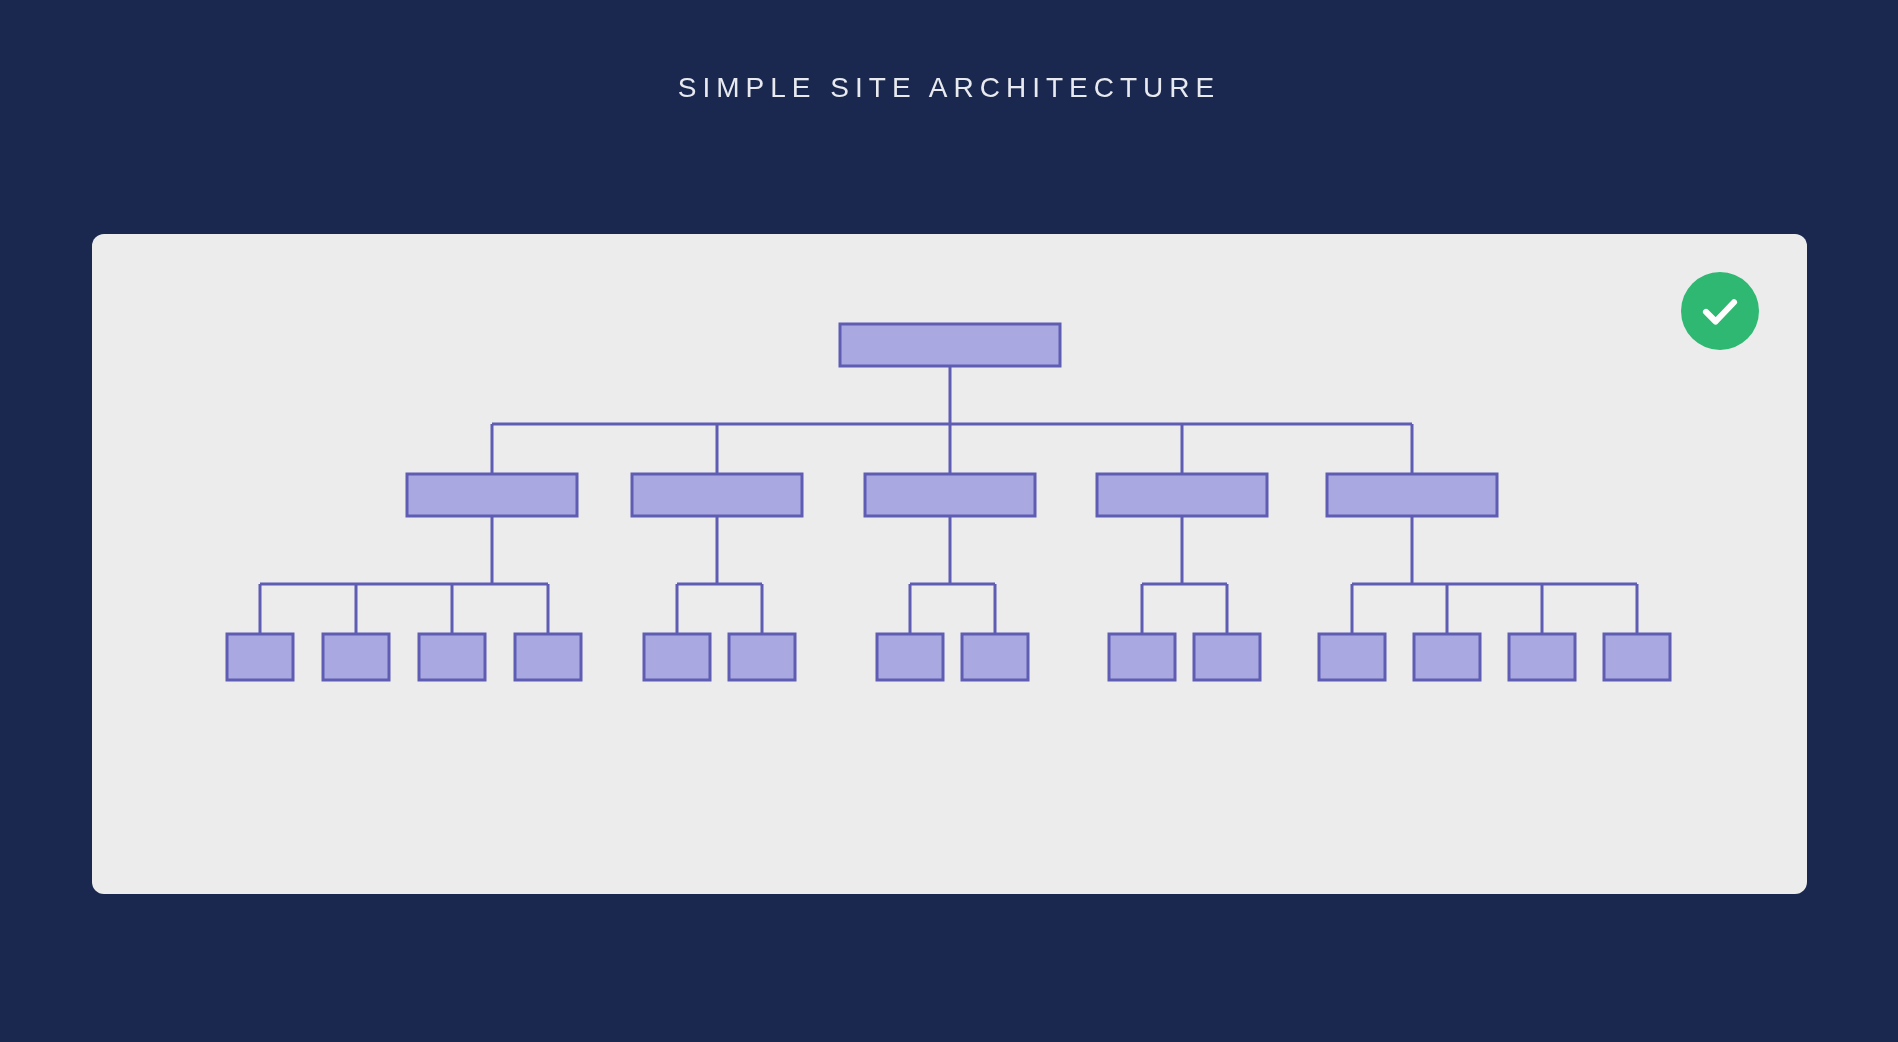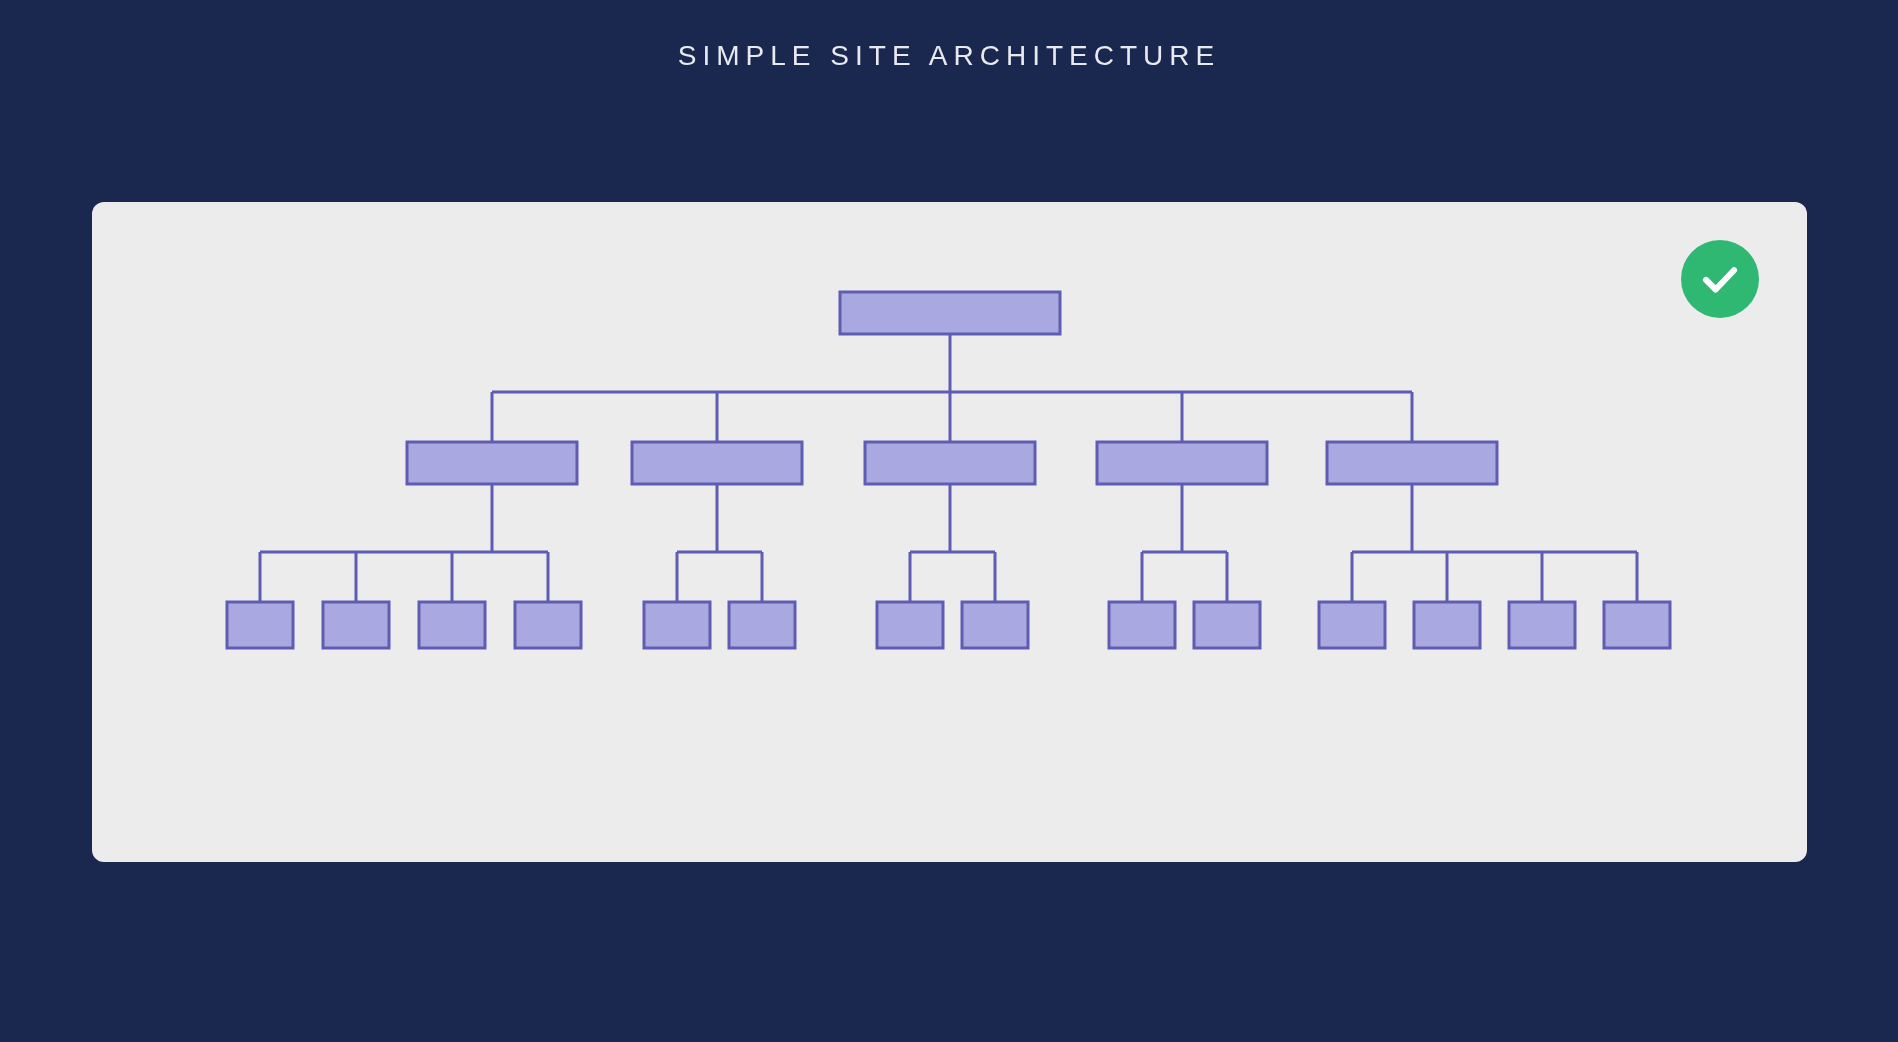--- a/index.html
+++ b/index.html
@@ -10,21 +10,21 @@
     font-family: -apple-system, BlinkMacSystemFont, "Segoe UI", sans-serif;
     display: flex;
     flex-direction: column;
     align-items: center;
   }
   .title {
     color: #e8eaef;
     font-size: 28px;
     letter-spacing: 6px;
     font-weight: 300;
-    margin-top: 40px;
+    margin-top: 72px;
     text-align: center;
   }
   .card {
     background: #ececec;
     border-radius: 12px;
     width: 1715px;
     height: 660px;
     margin-top: 130px;
     position: relative;
   }

